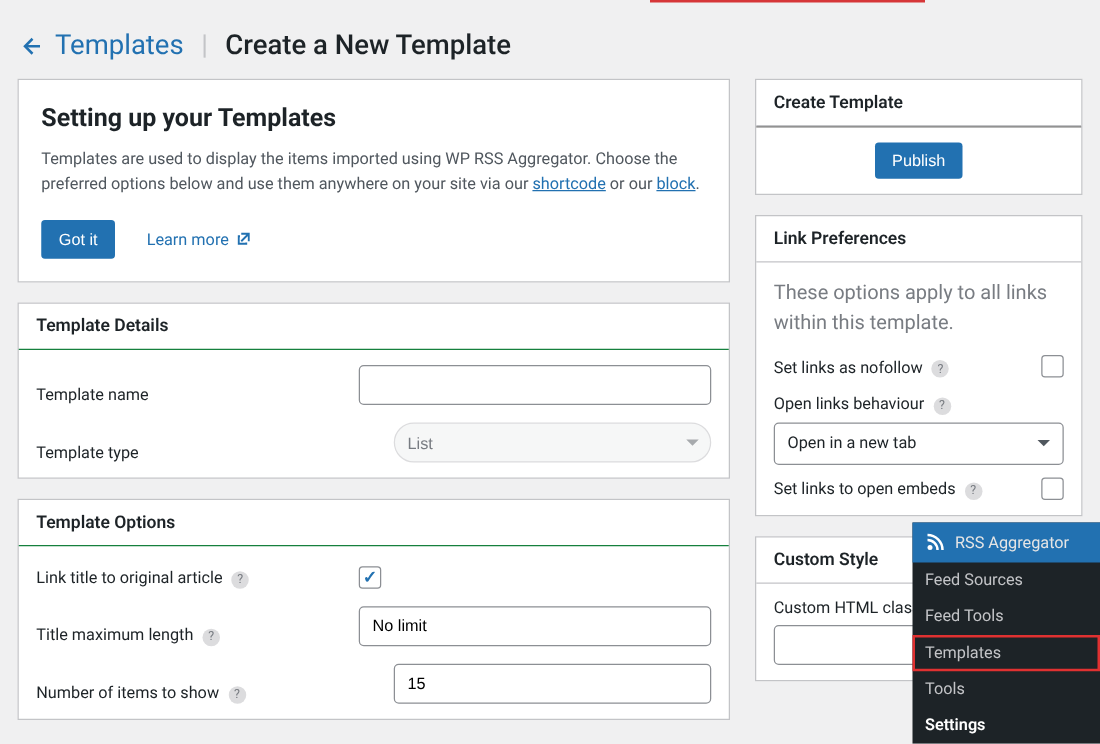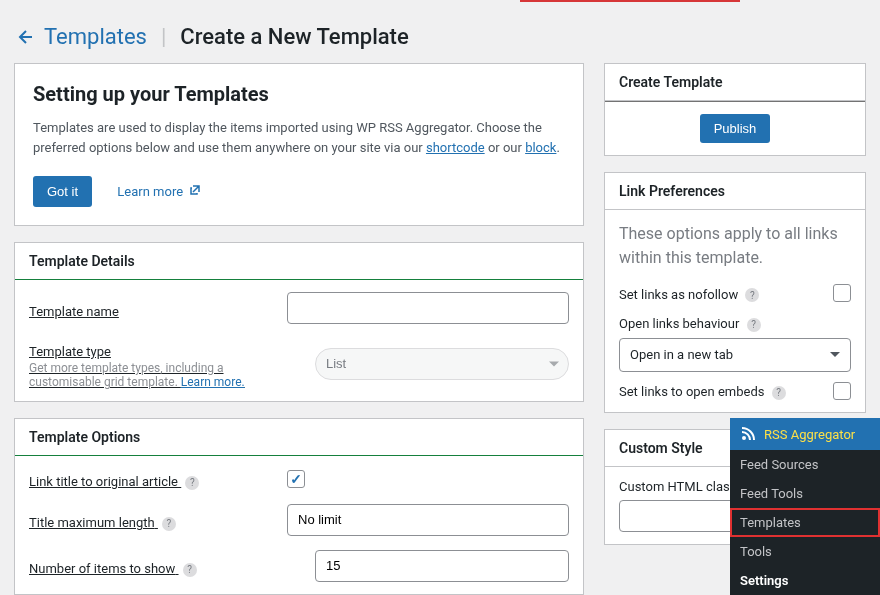--- a/index.html
+++ b/index.html
@@ -105,23 +105,22 @@
   .ext-icon { font-size: 12px; }
   .panel-header {
     border-bottom: 1px solid #15803d;
     padding: 10px 14px;
     font-weight: 600;
     font-size: 14px;
   }
   .panel-body { padding: 12px 14px; }
   .form-row {
     display: flex;
-    align-items: center;
+    align-items: flex-end;
     margin-bottom: 14px;
-    text-decoration: underline;
   }
   .form-row:last-child { margin-bottom: 0; gap: 28px; }
   .form-label {
     width: 258px;
     flex-shrink: 0;
     font-size: 13px;
     color: #1d2327;
     padding-top: 6px;
   }
   .form-help {
@@ -221,21 +220,21 @@
     position: absolute;
     right: 0;
     top: 418px;
     width: 150px;
     background: #1d2327;
     color: #c3c4c7;
     font-size: 13px;
   }
   .admin-menu-head {
     background: #2271b1;
-    color: #fde047;
+    color: #e5e5e5;
     padding: 8px 10px;
     display: flex;
     align-items: center;
     gap: 8px;
     font-weight: 400;
     position: relative;
   }
   .admin-menu-head::after {
     content: "";
     position: absolute;
@@ -327,23 +326,20 @@
       <div class="panel-body">
         <div class="form-row">
           <div class="form-label">Template name</div>
           <div class="form-control">
             <input class="text-input" type="text" value="" style="">
           </div>
         </div>
         <div class="form-row">
           <div class="form-label">
             <span>Template type</span>
-            <div class="form-help">
-              <span>Get more template types, including a customisable grid template. </span><a>Learn more.</a>
-            </div>
           </div>
           <div class="form-control">
             <div class="select-wrapper select-disabled">
               <input class="select-input" readonly="" value="List" style="">
             </div>
           </div>
         </div>
       </div>
     </div>
 

